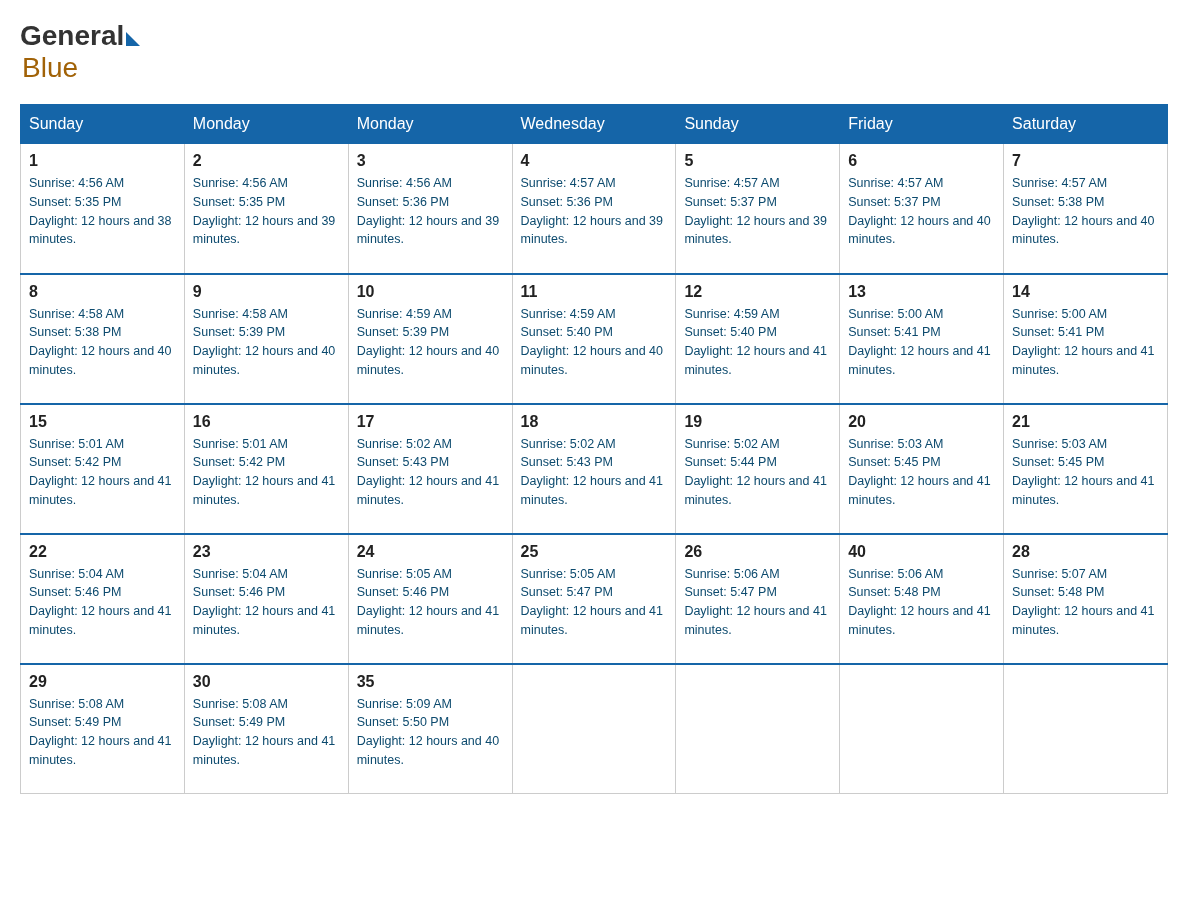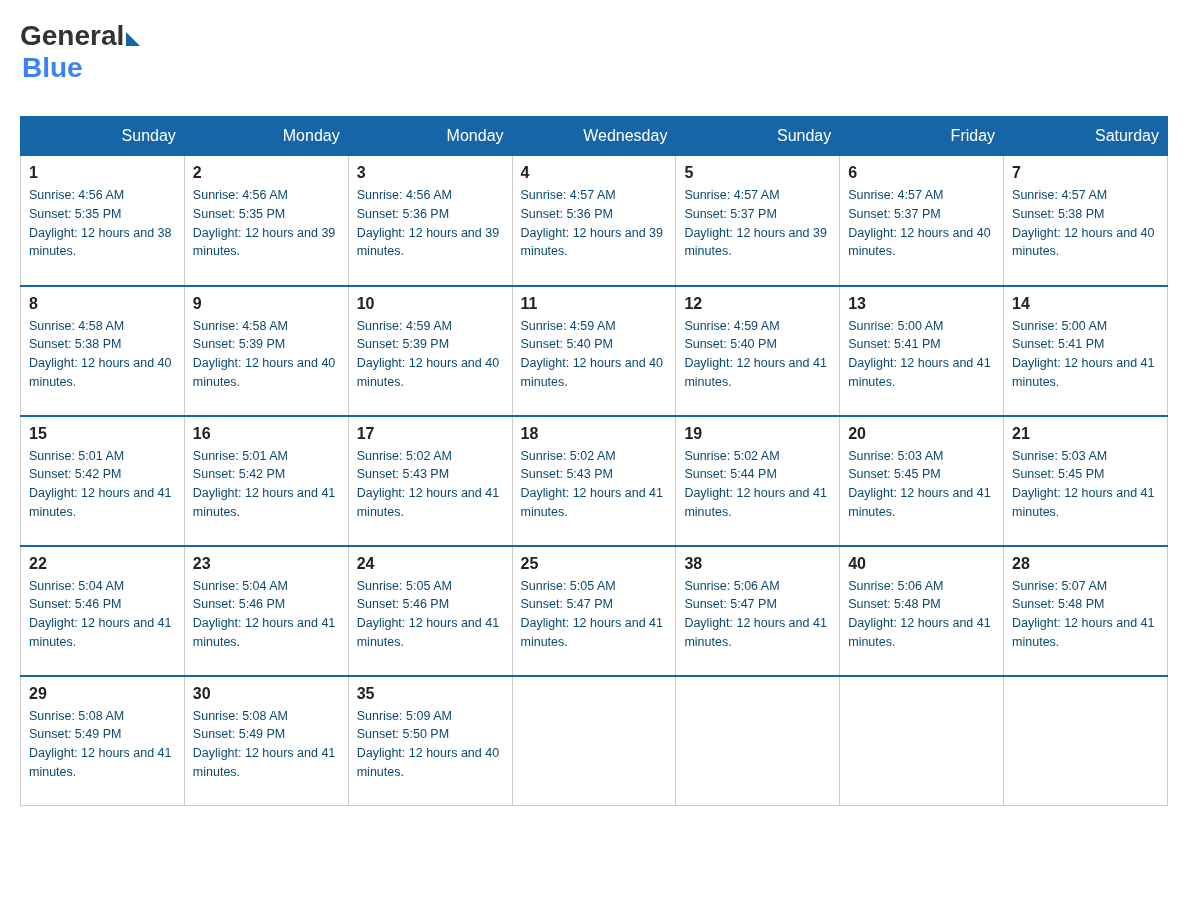--- a/index.html
+++ b/index.html
@@ -7,21 +7,21 @@
       font-family: Arial, sans-serif;
       background: #fff;
       padding: 20px;
       width: 1188px;
       min-height: 918px;
     }
     .header {
       display: flex;
       justify-content: space-between;
       align-items: flex-start;
-      margin-bottom: 32px;
+      margin-bottom: 20px;
     }
     .logo {
       display: flex;
       flex-direction: column;
       align-items: flex-start;
     }
     .logo-top {
       display: flex;
       align-items: center;
     }
@@ -35,22 +35,22 @@
       width: 0;
       height: 0;
       border-left: 14px solid #1565a8;
       border-top: 14px solid transparent;
       border-bottom: 0px solid transparent;
       margin-left: 2px;
       margin-top: 6px;
     }
     .logo-blue {
       font-size: 28px;
-      font-weight: bold;
-      color: #3b82f6;
+      font-weight: normal;
+      color: #a16207;
       font-family: Arial, sans-serif;
       margin-left: 2px;
     }
     .title-area {
       text-align: right;
     }
     .month-title {
       font-size: 52px;
       font-weight: normal;
       color: #222;
@@ -66,21 +66,21 @@
       width: 100%;
       border-collapse: collapse;
       border: 1px solid #aaa;
     }
     .calendar th {
       background-color: #1565a8;
       color: #fff;
       padding: 10px 8px;
       font-size: 16px;
       font-weight: normal;
-      text-align: right;
+      text-align: left;
       border: 1px solid #1565a8;
     }
     .calendar td {
       vertical-align: top;
       padding: 8px;
       border: 1px solid #ccc;
       font-size: 12.5px;
       color: #333;
       width: 14.28%;
       min-height: 110px;
@@ -336,21 +336,21 @@
       </td>
         <td>
         <span class="day-num">25</span>
         <div class="day-info">
           Sunrise: 5:05 AM<br>
           Sunset: 5:47 PM<br>
           Daylight: 12 hours and 41 minutes.
         </div>
       </td>
         <td>
-        <span class="day-num">38</span>
+        <span class="day-num">26</span>
         <div class="day-info">
           Sunrise: 5:06 AM<br>
           Sunset: 5:47 PM<br>
           Daylight: 12 hours and 41 minutes.
         </div>
       </td>
         <td>
         <span class="day-num">40</span>
         <div class="day-info">
           Sunrise: 5:06 AM<br>

